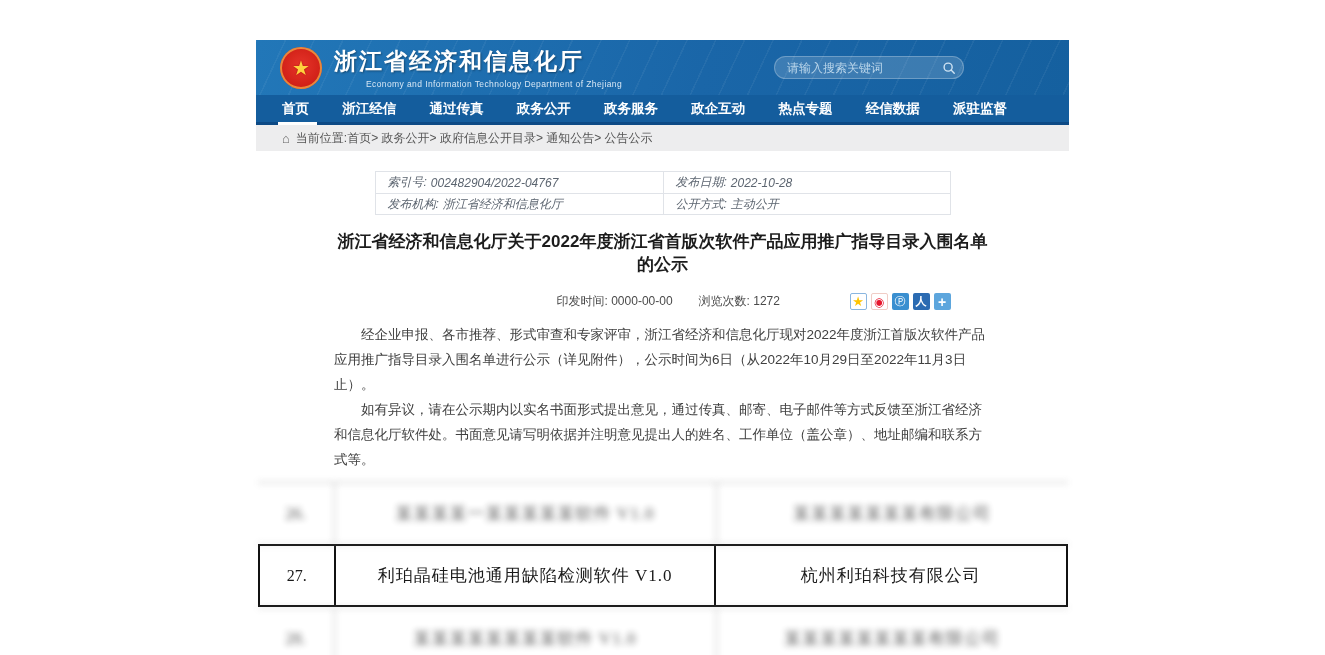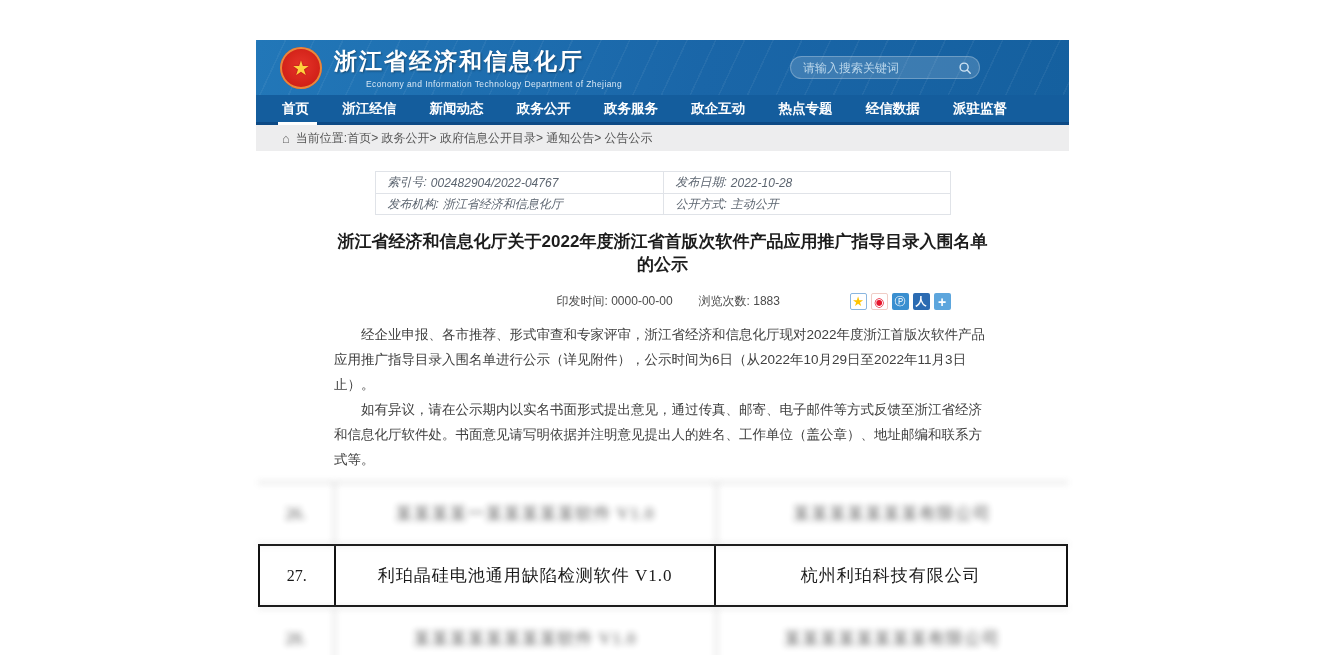--- a/index.html
+++ b/index.html
@@ -12,21 +12,21 @@
     background:linear-gradient(100deg,#2277b8 0%,#1a66a8 55%,#15609f 100%); overflow:hidden; }
   .hdr::after { content:""; position:absolute; inset:0;
     background:repeating-linear-gradient(115deg, rgba(255,255,255,0.05) 0 1.5px, transparent 1.5px 26px); pointer-events:none; }
   .emblem { width:42px; height:42px; border-radius:50%; background:radial-gradient(circle at 50% 45%,#e6352a 0%,#cf1f16 70%,#b51810 100%);
     display:flex; align-items:center; justify-content:center; flex:0 0 auto; box-shadow:0 0 0 2px rgba(255,220,90,0.55) inset; z-index:2; }
   .emblem .star { color:#ffd23e; font-size:20px; line-height:1; text-shadow:0 0 2px #a31008; }
   .titles { margin-left:12px; z-index:2; }
   .site-title { color:#fff; font-size:23px; font-weight:bold; letter-spacing:2px;
     text-shadow:1px 1px 2px rgba(0,0,0,0.35); }
   .site-sub { color:#d7e7f5; font-size:8.5px; letter-spacing:0.4px; margin-top:2px;padding-left:32px; }
-  .search { position:absolute; left:534px; top:16px; width:190px; height:23px; z-index:3;
+  .search { position:absolute; left:518px; top:16px; width:190px; height:23px; z-index:3;
     background:rgba(255,255,255,0.16); border:1px solid rgba(255,255,255,0.25); border-radius:12px;
     display:flex; align-items:center; padding:0 8px 0 12px; }
   .search input { flex:1; background:transparent; border:none; outline:none; color:#eaf4fc; font-size:12px; }
   .search input::placeholder { color:#b9d5ea; }
   .search .mag { width:14px; height:14px; flex:0 0 auto; cursor:pointer; }
 
   
   .nav { height:27px; background:#145d9d; display:flex; align-items:center;
     justify-content:space-between; padding:0 60px 0 24px; position:relative; }
   .nav-item { color:#fff; font-size:13.5px; font-weight:bold; cursor:pointer; position:relative;
@@ -98,21 +98,21 @@
       <svg class="mag" viewBox="0 0 16 16">
         <circle cx="7" cy="7" r="4.6" fill="none" stroke="#cfe3f3" stroke-width="1.6"></circle>
         <line x1="10.4" y1="10.4" x2="14" y2="14" stroke="#cfe3f3" stroke-width="1.6" stroke-linecap="round"></line>
       </svg>
     </div>
   </div>
 
   <div class="nav">
     <div class="nav-item active">首页</div>
     <div class="nav-item">浙江经信</div>
-    <div class="nav-item">新闻动态</div>
+    <div class="nav-item">通过传真</div>
     <div class="nav-item">政务公开</div>
     <div class="nav-item">政务服务</div>
     <div class="nav-item">政企互动</div>
     <div class="nav-item">热点专题</div>
     <div class="nav-item">经信数据</div>
     <div class="nav-item">派驻监督</div>
   </div>
   <div class="nav-strip"></div>
 
   <div class="crumb">
@@ -144,21 +144,21 @@
     <div class="art-title">浙江省经济和信息化厅关于2022年度浙江省首版次软件产品应用推广指导目录入围名单的公示</div>
 
     <div class="meta">
       <div class="grp">
         <span>
           <span>印发时间:</span>
           <span>0000-00-00</span>
         </span>
         <span>
           <span>浏览次数:</span>
-          <span>1883</span>
+          <span>1272</span>
         </span>
       </div>
       <div class="icons">
         <span class="share-ic s0">★</span>
         <span class="share-ic s1">◉</span>
         <span class="share-ic s2">Ⓟ</span>
         <span class="share-ic s3">人</span>
         <span class="share-ic s4">+</span>
       </div>
     </div>

